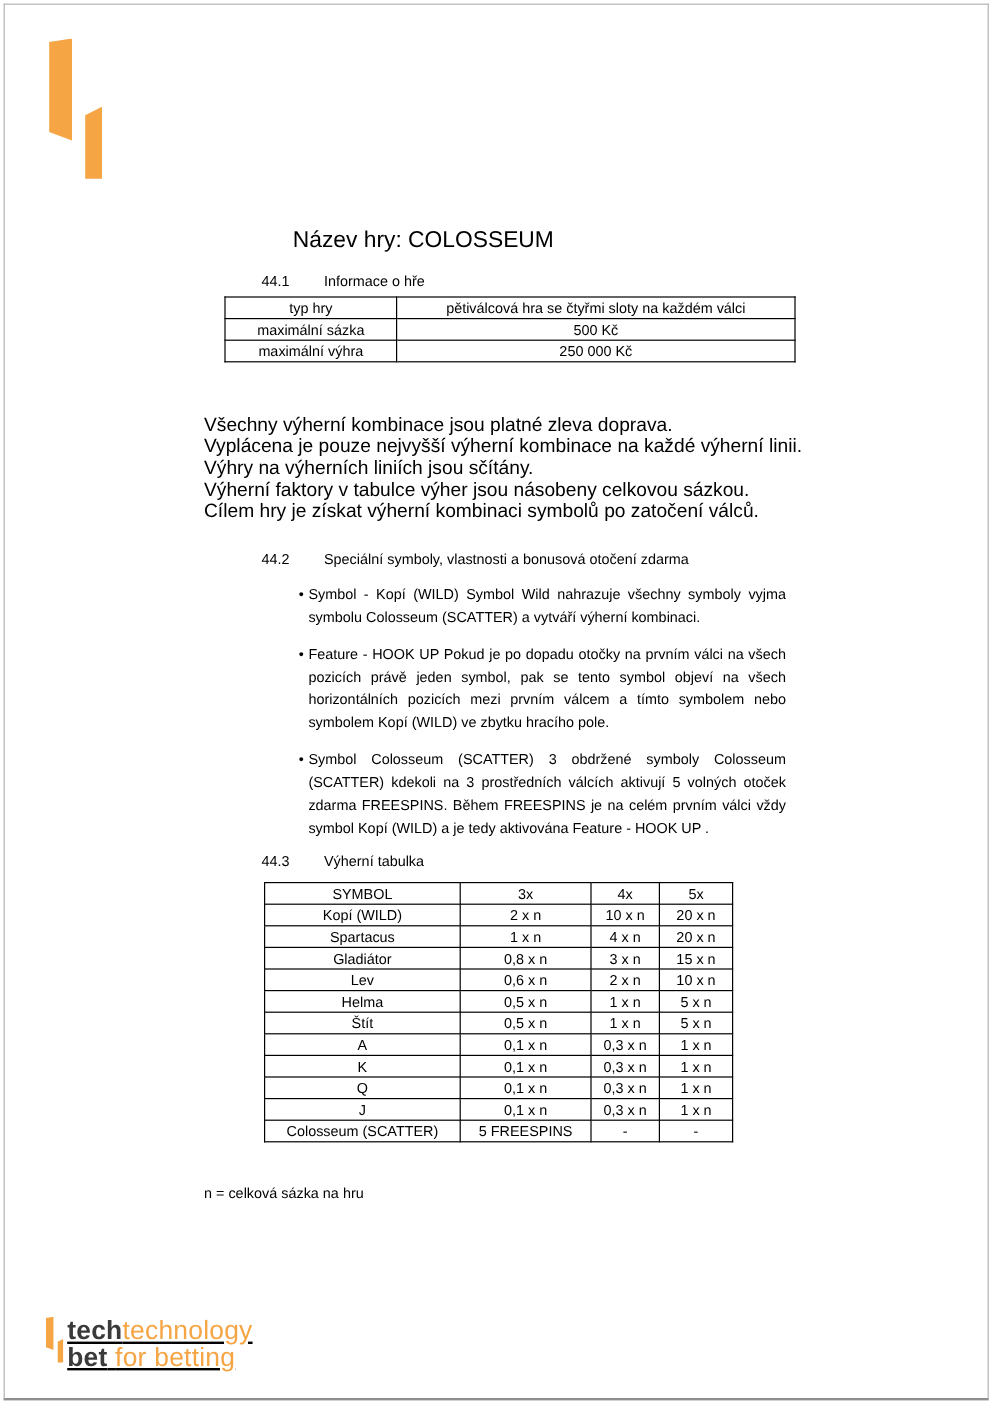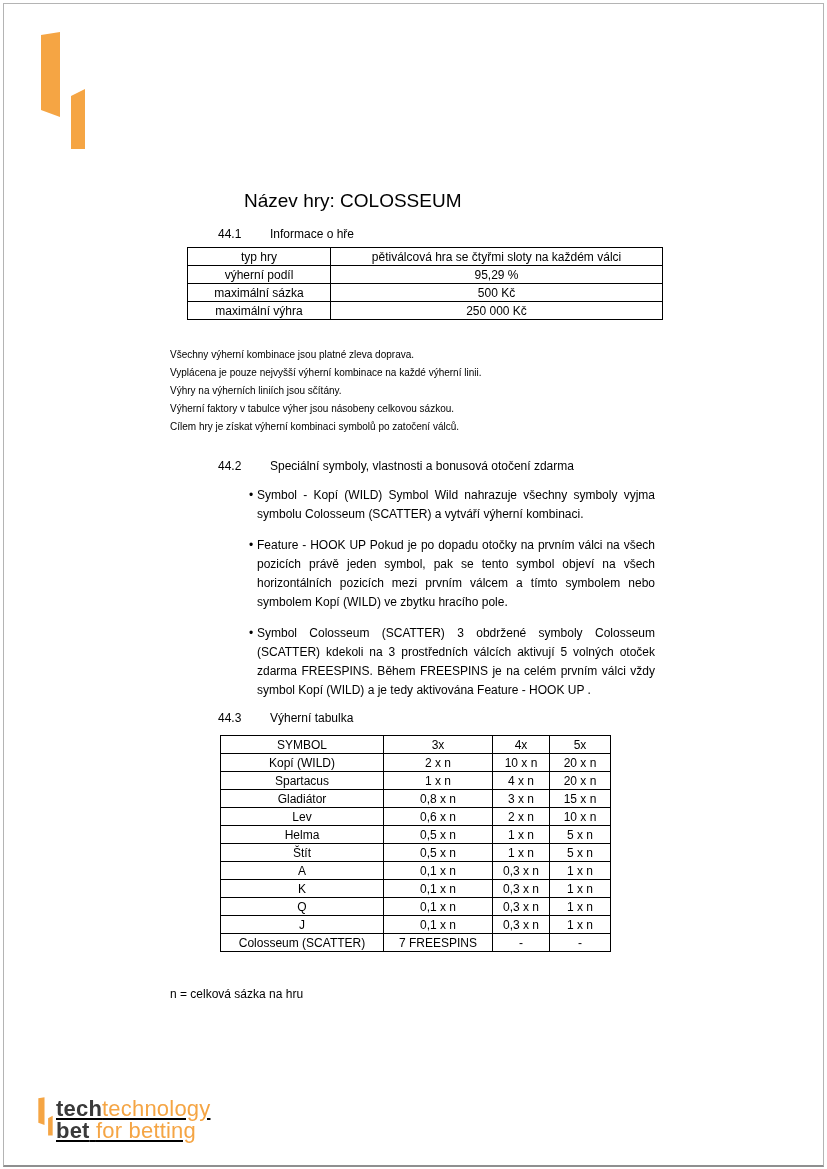--- a/index.html
+++ b/index.html
@@ -15,21 +15,21 @@
 
   .sec-heading { position:absolute; left:170px; font-size:12px; line-height:17px; white-space:nowrap;margin-left:48px; }
   .sec-num { display:inline-block; width:52px; }
 
   .info-table { position:absolute; left:187px; top:247px; width:476px;
                 border-collapse:collapse; table-layout:fixed; }
   .info-table td, .payout-table td {
       border:1px solid #000; height:18px; padding:0 3px;
       font-size:12px; text-align:center; vertical-align:middle; overflow:hidden; white-space:nowrap; }
 
-  .rules { position:absolute; left:170px; top:346px; font-size:10px; line-height:18px; }
+  .rules { position:absolute; left:170px; top:346px; font-size:16px; line-height:18px; }
 
   .bullets { position:absolute; left:203px; top:486px; width:452px; list-style:none; }
   .bullets li { position:relative; padding-left:7px; margin-bottom:12px;
                 font-size:12px; line-height:19px; text-align:justify;margin-left:47px; }
   .bullets li::before { content:"\2022"; position:absolute; left:-1px; top:0; font-size:12px; }
 
   .payout-table { position:absolute; left:220px; top:735px; width:390px;
                   border-collapse:collapse; table-layout:fixed; }
 
   .note { position:absolute; left:170px; top:966px; font-size:12px; line-height:16px;margin-top:20px; }
@@ -60,24 +60,20 @@
 
   <table class="info-table">
     <colgroup>
         <col style="width:143px">
         <col>
       </colgroup>
     <tbody>
         <tr>
           <td>typ hry</td>
           <td>pětiválcová hra se čtyřmi sloty na každém válci</td>
-        </tr>
-        <tr>
-          <td>výherní podíl</td>
-          <td>95,29 %</td>
         </tr>
         <tr>
           <td>maximální sázka</td>
           <td>500 Kč</td>
         </tr>
         <tr>
           <td>maximální výhra</td>
           <td>250 000 Kč</td>
         </tr>
       </tbody>
@@ -176,21 +172,21 @@
           <td>1 x n</td>
         </tr>
         <tr>
           <td>J</td>
           <td>0,1 x n</td>
           <td>0,3 x n</td>
           <td>1 x n</td>
         </tr>
         <tr>
           <td>Colosseum (SCATTER)</td>
-          <td>7 FREESPINS</td>
+          <td>5 FREESPINS</td>
           <td>-</td>
           <td>-</td>
         </tr>
       </tbody>
   </table>
 
   <div class="note">n = celková sázka na hru</div>
 
   <div class="footer-logo">
     <svg class="footer-mark" width="15" height="39" viewBox="0 0 46 118" xmlns="http://www.w3.org/2000/svg">

